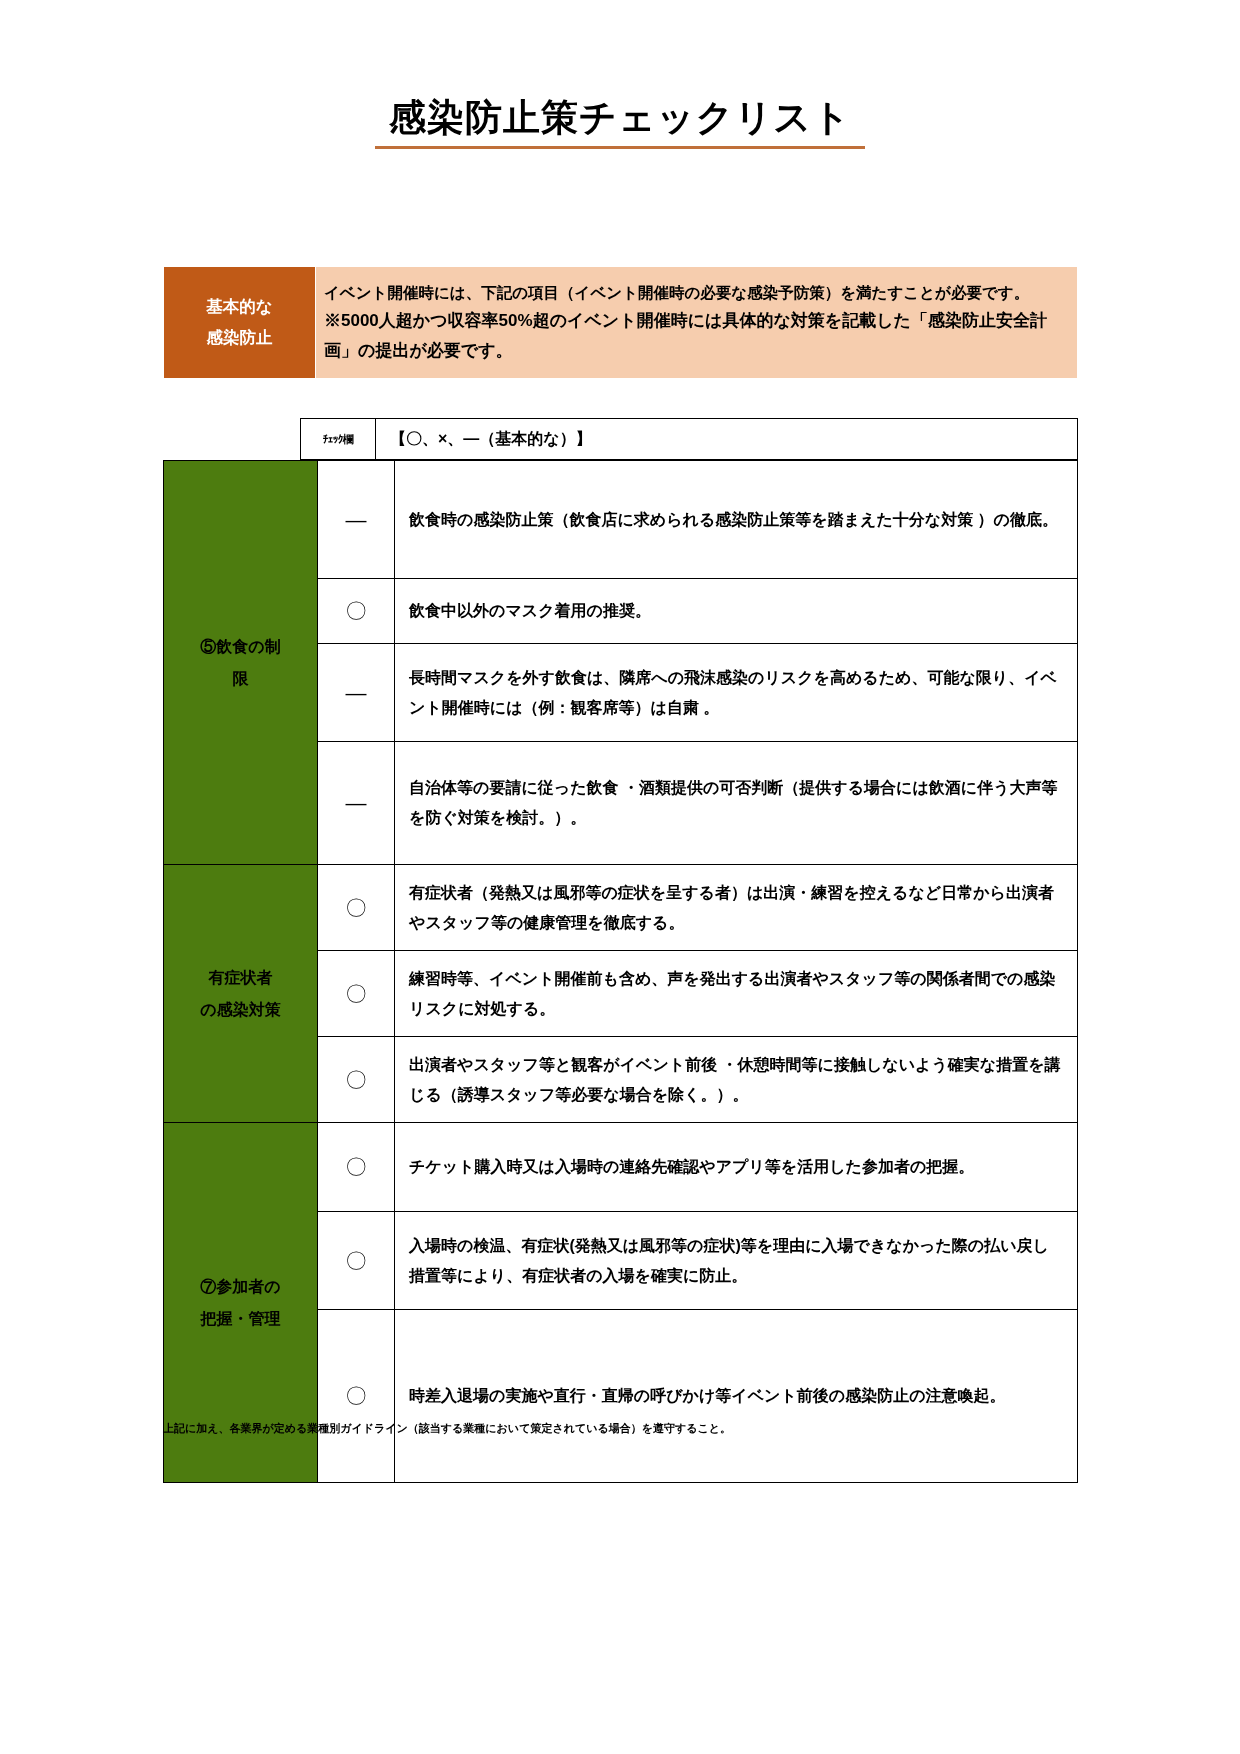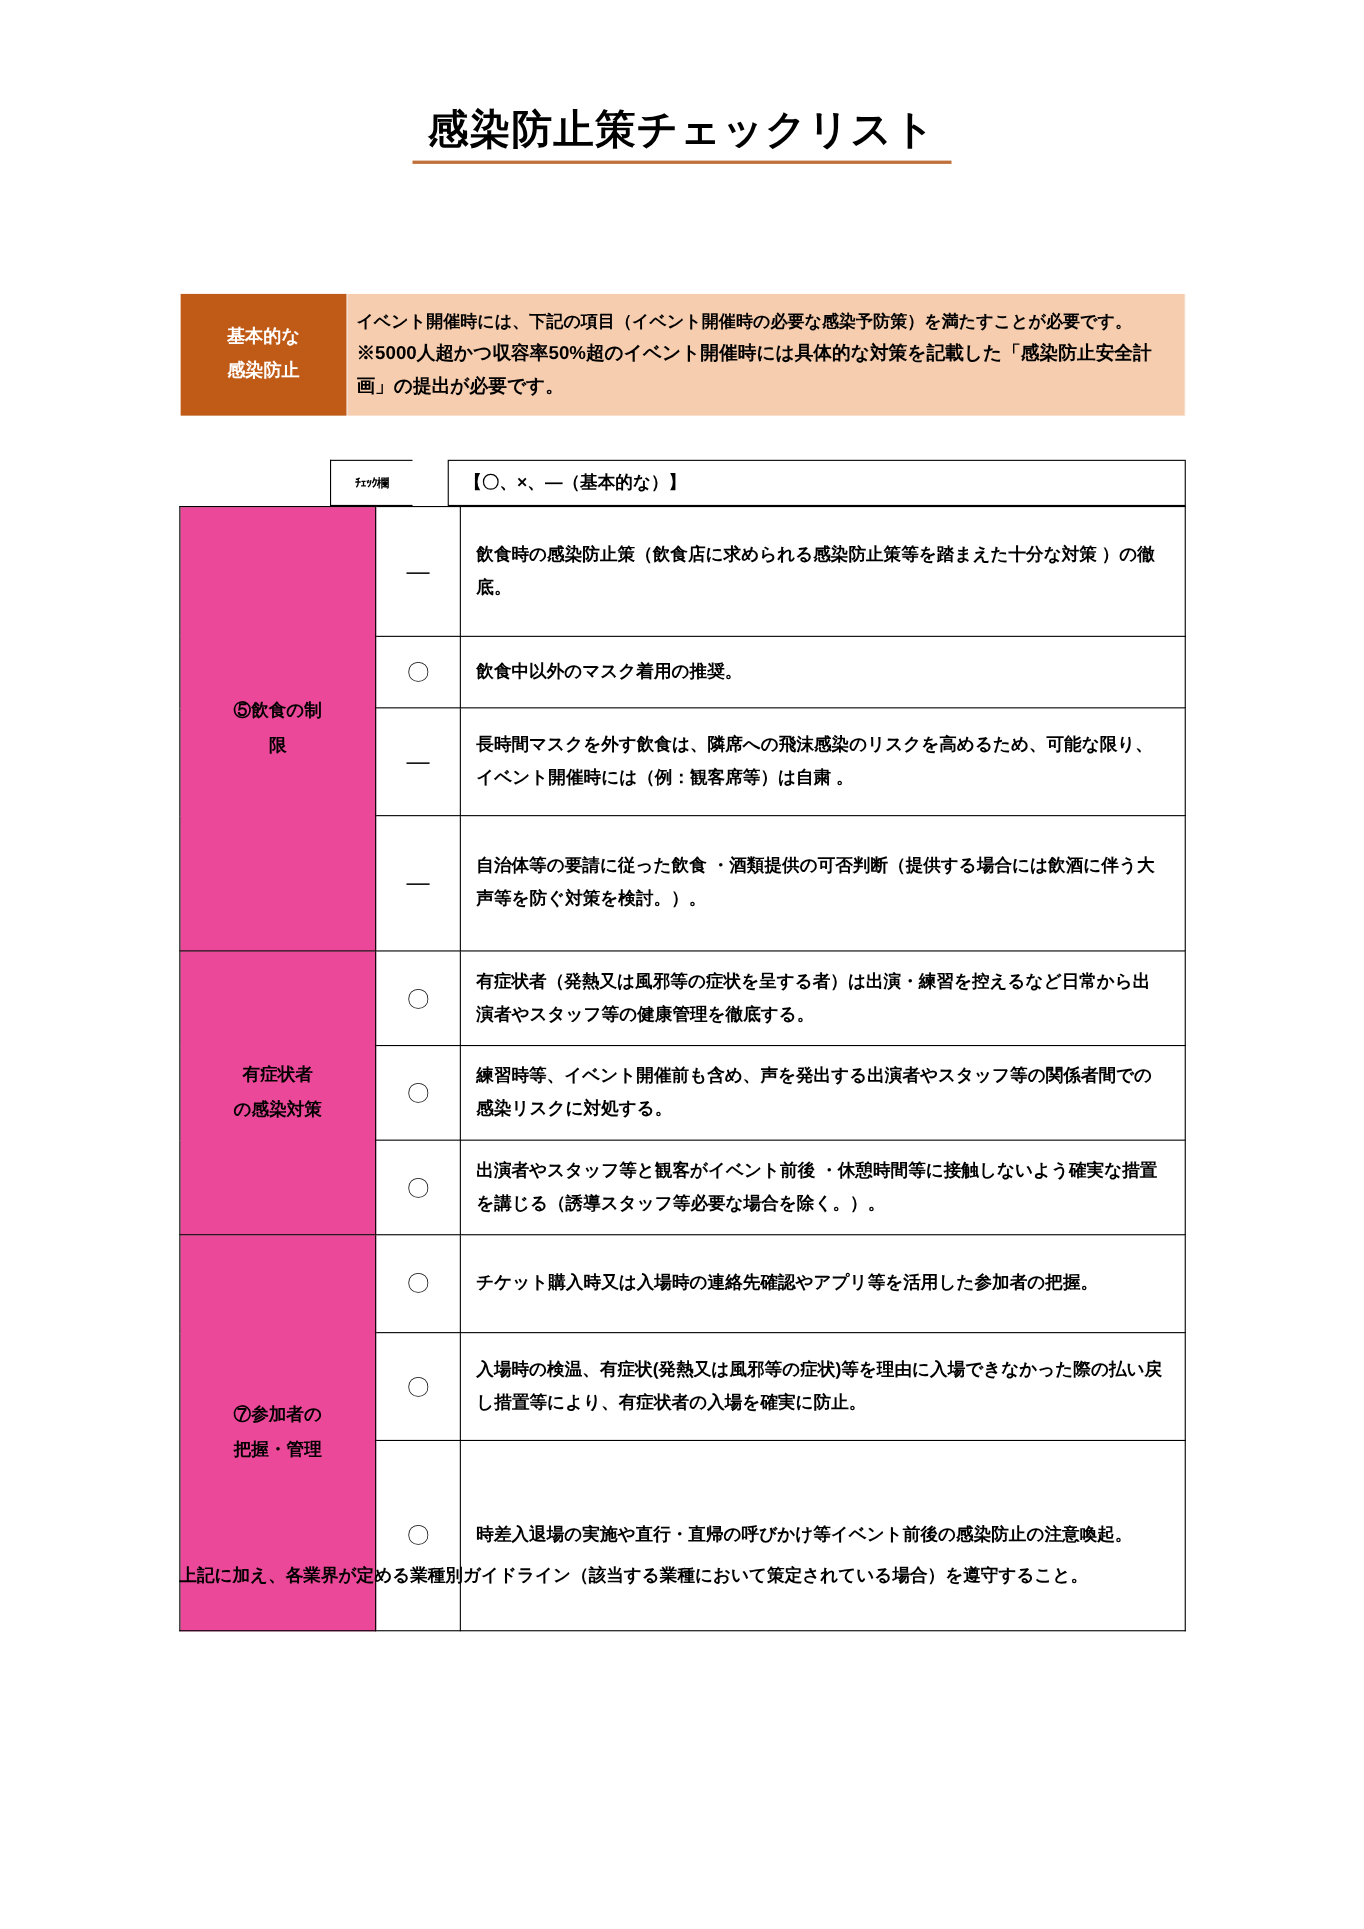--- a/index.html
+++ b/index.html
@@ -74,21 +74,20 @@
 
   
   .legend-wrap {
     position: absolute;
     left: 300px;
     top: 322px;
     width: 778px;
     height: 42px;
     display: flex;
     align-items: stretch;
-    gap: 32px;
   }
   .legend-check {
     width: 74px;
     border: 1px solid #000000;
     border-right: none;
     display: flex;
     align-items: center;
     justify-content: center;
     font-size: 11px;
     font-weight: bold;
@@ -112,47 +111,47 @@
     width: 915px;
     border-collapse: collapse;
     table-layout: fixed;
   }
   .main-table td {
     border: 1px solid #000000;
     vertical-align: middle;
   }
   .cat-cell {
     width: 137px;
-    background: #ec4899;
+    background: #4d7c0f;
     text-align: center;
     font-size: 16px;
     font-weight: bold;
     line-height: 2.0;
-    padding: 6px 20px;
+    padding: 6px 8px;
   }
   .chk-cell {
     width: 74px;
     text-align: center;
     font-size: 21px;
     font-weight: normal;
   }
   .txt-cell {
     padding: 12px 16px 12px 14px;
     font-size: 16px;
     font-weight: bold;
     line-height: 1.85;
   }
 
   
   .footnote {
     position: absolute;
     left: 163px;
     top: 1322px;
     width: 860px;
-    font-size: 16px;
+    font-size: 11px;
     font-weight: bold;
     line-height: 1.85;
   }
 </style>
 </head>
 <body>
 
 <div class="page">
 
   <div class="title-wrap">

